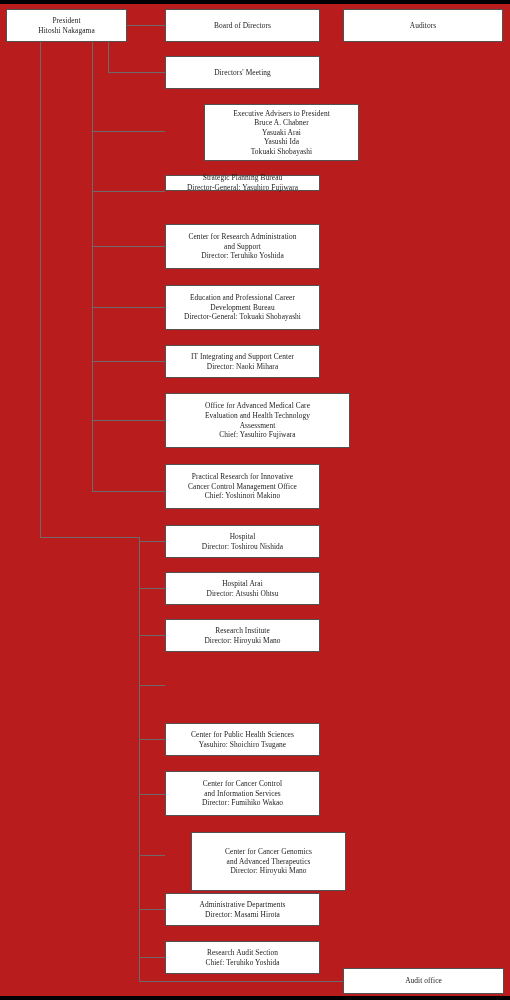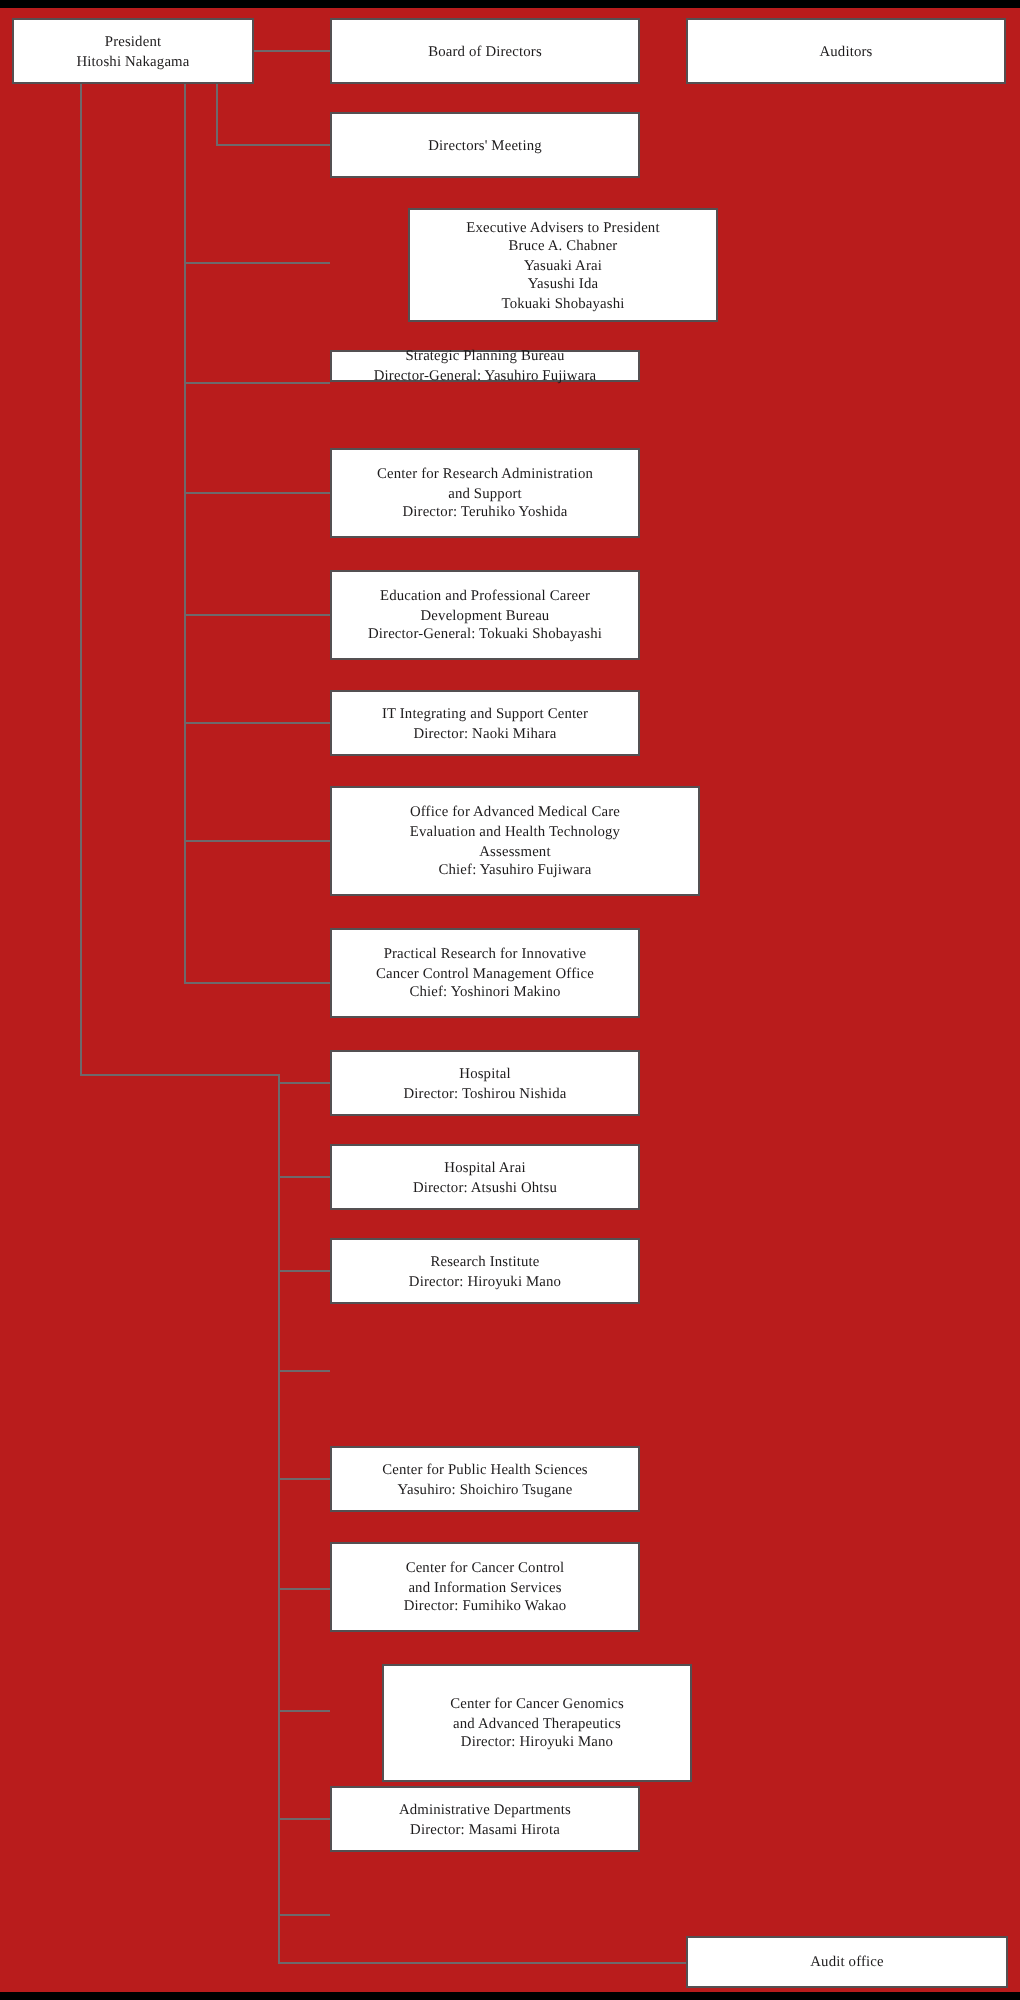--- a/index.html
+++ b/index.html
@@ -220,20 +220,26 @@
     </div>
   </div>
 
   <div class="node" style="left:165px; top:893px; width:155px; height:33px;">
     <div class="lines">
       <span class="ln">Administrative Departments</span>
       <span class="ln">Director: Masami Hirota</span>
     </div>
   </div>
 
+  <div class="node" style="left:165px; top:941px; width:155px; height:33px;">
+    <div class="lines">
+      <span class="ln">Research Audit Section</span>
+      <span class="ln">Chief: Teruhiko Yoshida</span>
+    </div>
+  </div>
 
   <div class="node" style="left:343px; top:968px; width:161px; height:26px;">
     <div class="lines">
       <span class="ln">Audit office</span>
     </div>
   </div>
 
 </div>
 
 </body></html>

